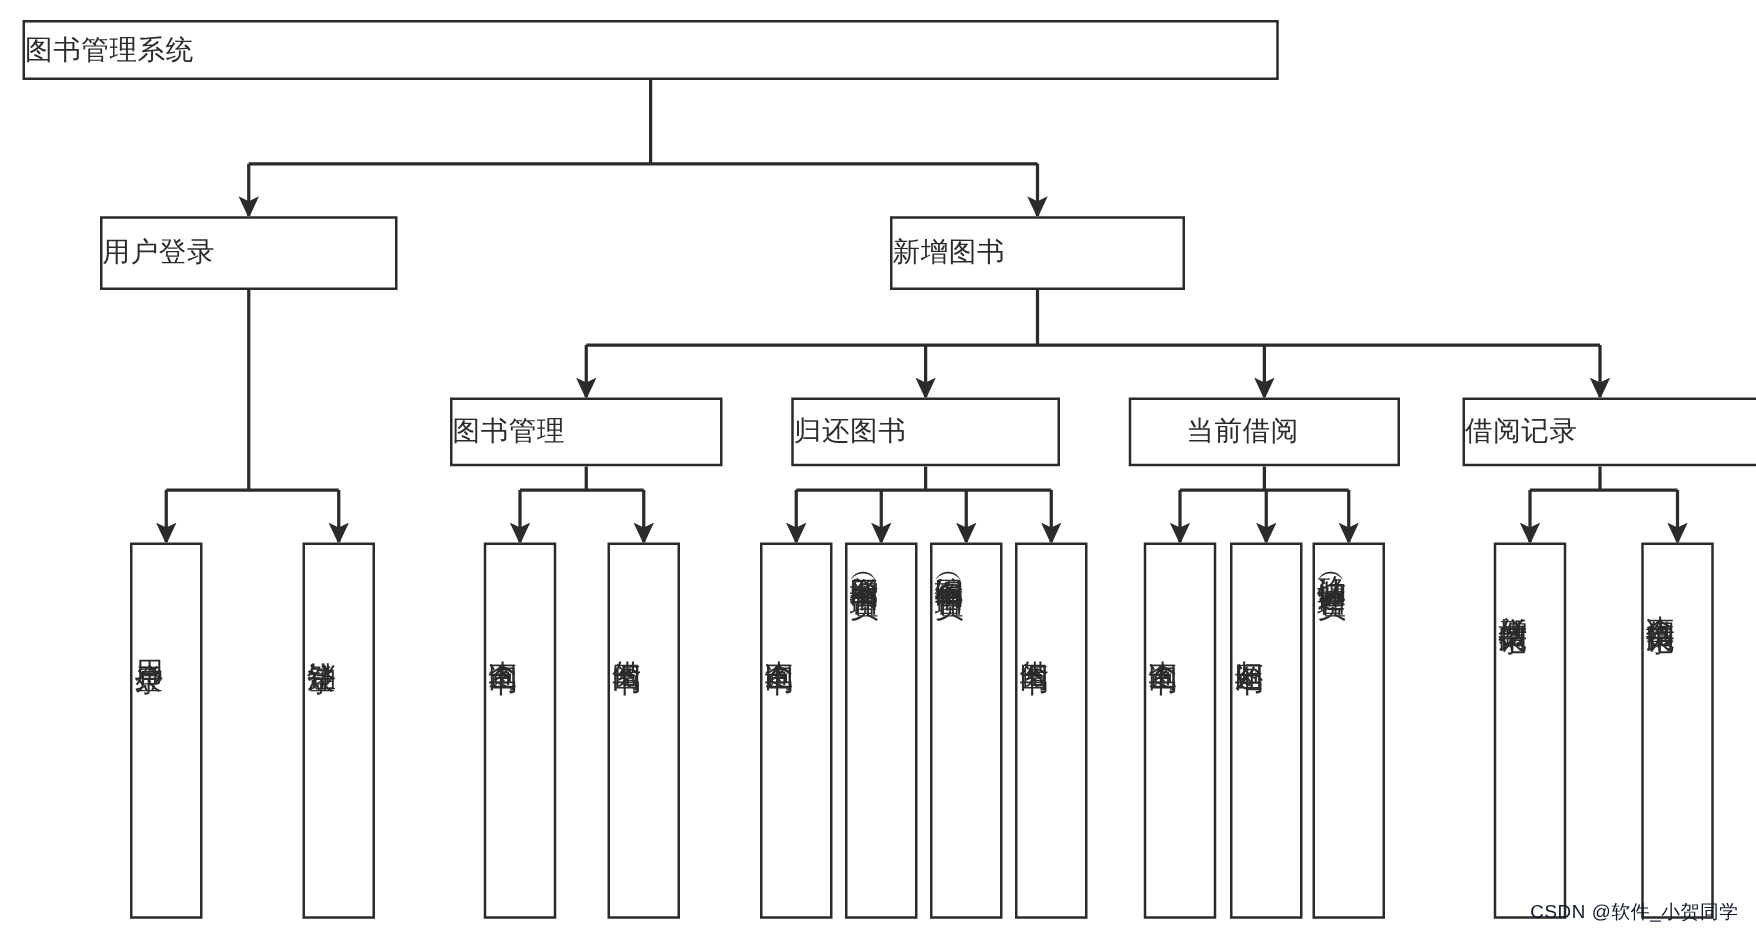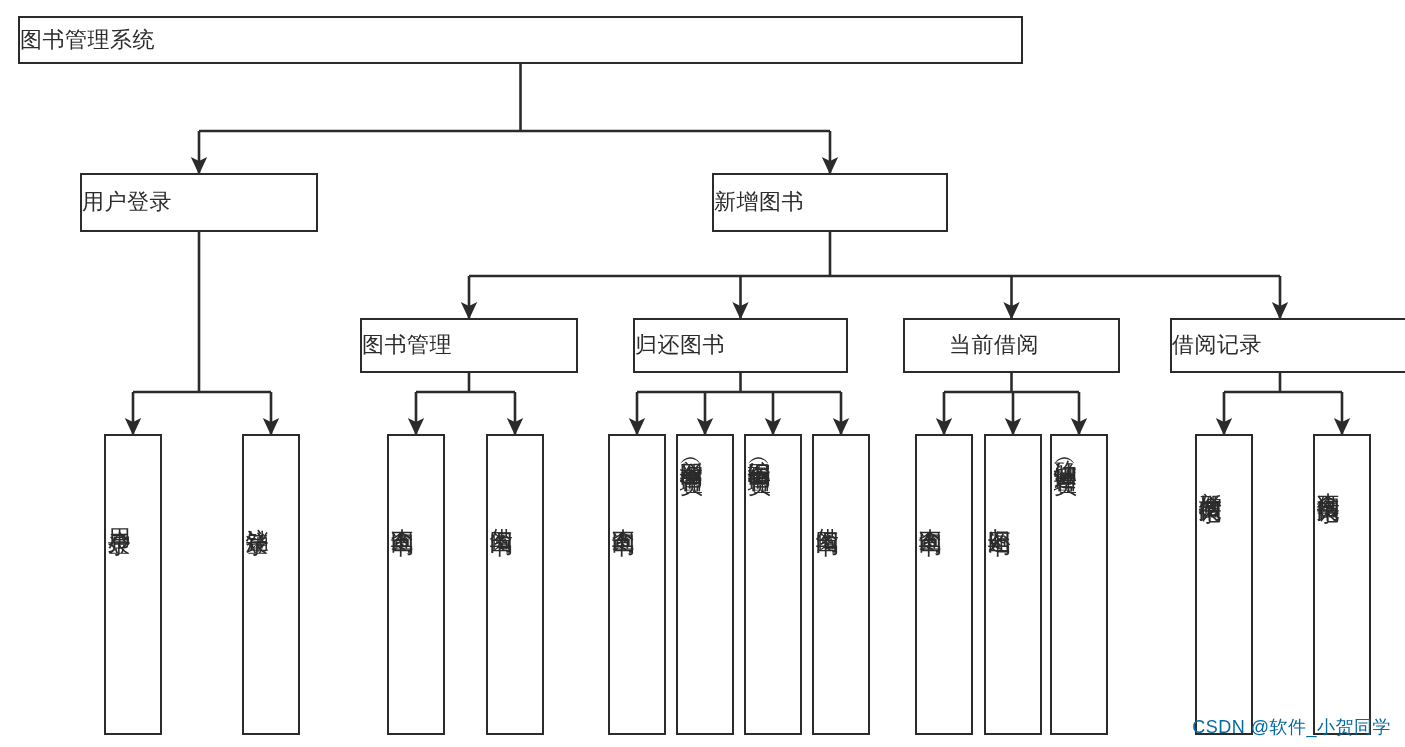--- a/index.html
+++ b/index.html
@@ -52,22 +52,22 @@
     line-height: 1.12;
     letter-spacing: 2px;
   }
   .label {
     white-space: nowrap;
   }
   #watermark {
     position: absolute;
     right: 14px;
     bottom: 8px;
-    font-size: 18px;
-    color: #0369a1;
+    font-size: 15px;
+    color: #0f172a;
     letter-spacing: 0.5px;
     white-space: nowrap;
     user-select: none;
     margin-top: 14px;
   }
 </style>
 </head>
 <body>
 
 <div id="canvas">

